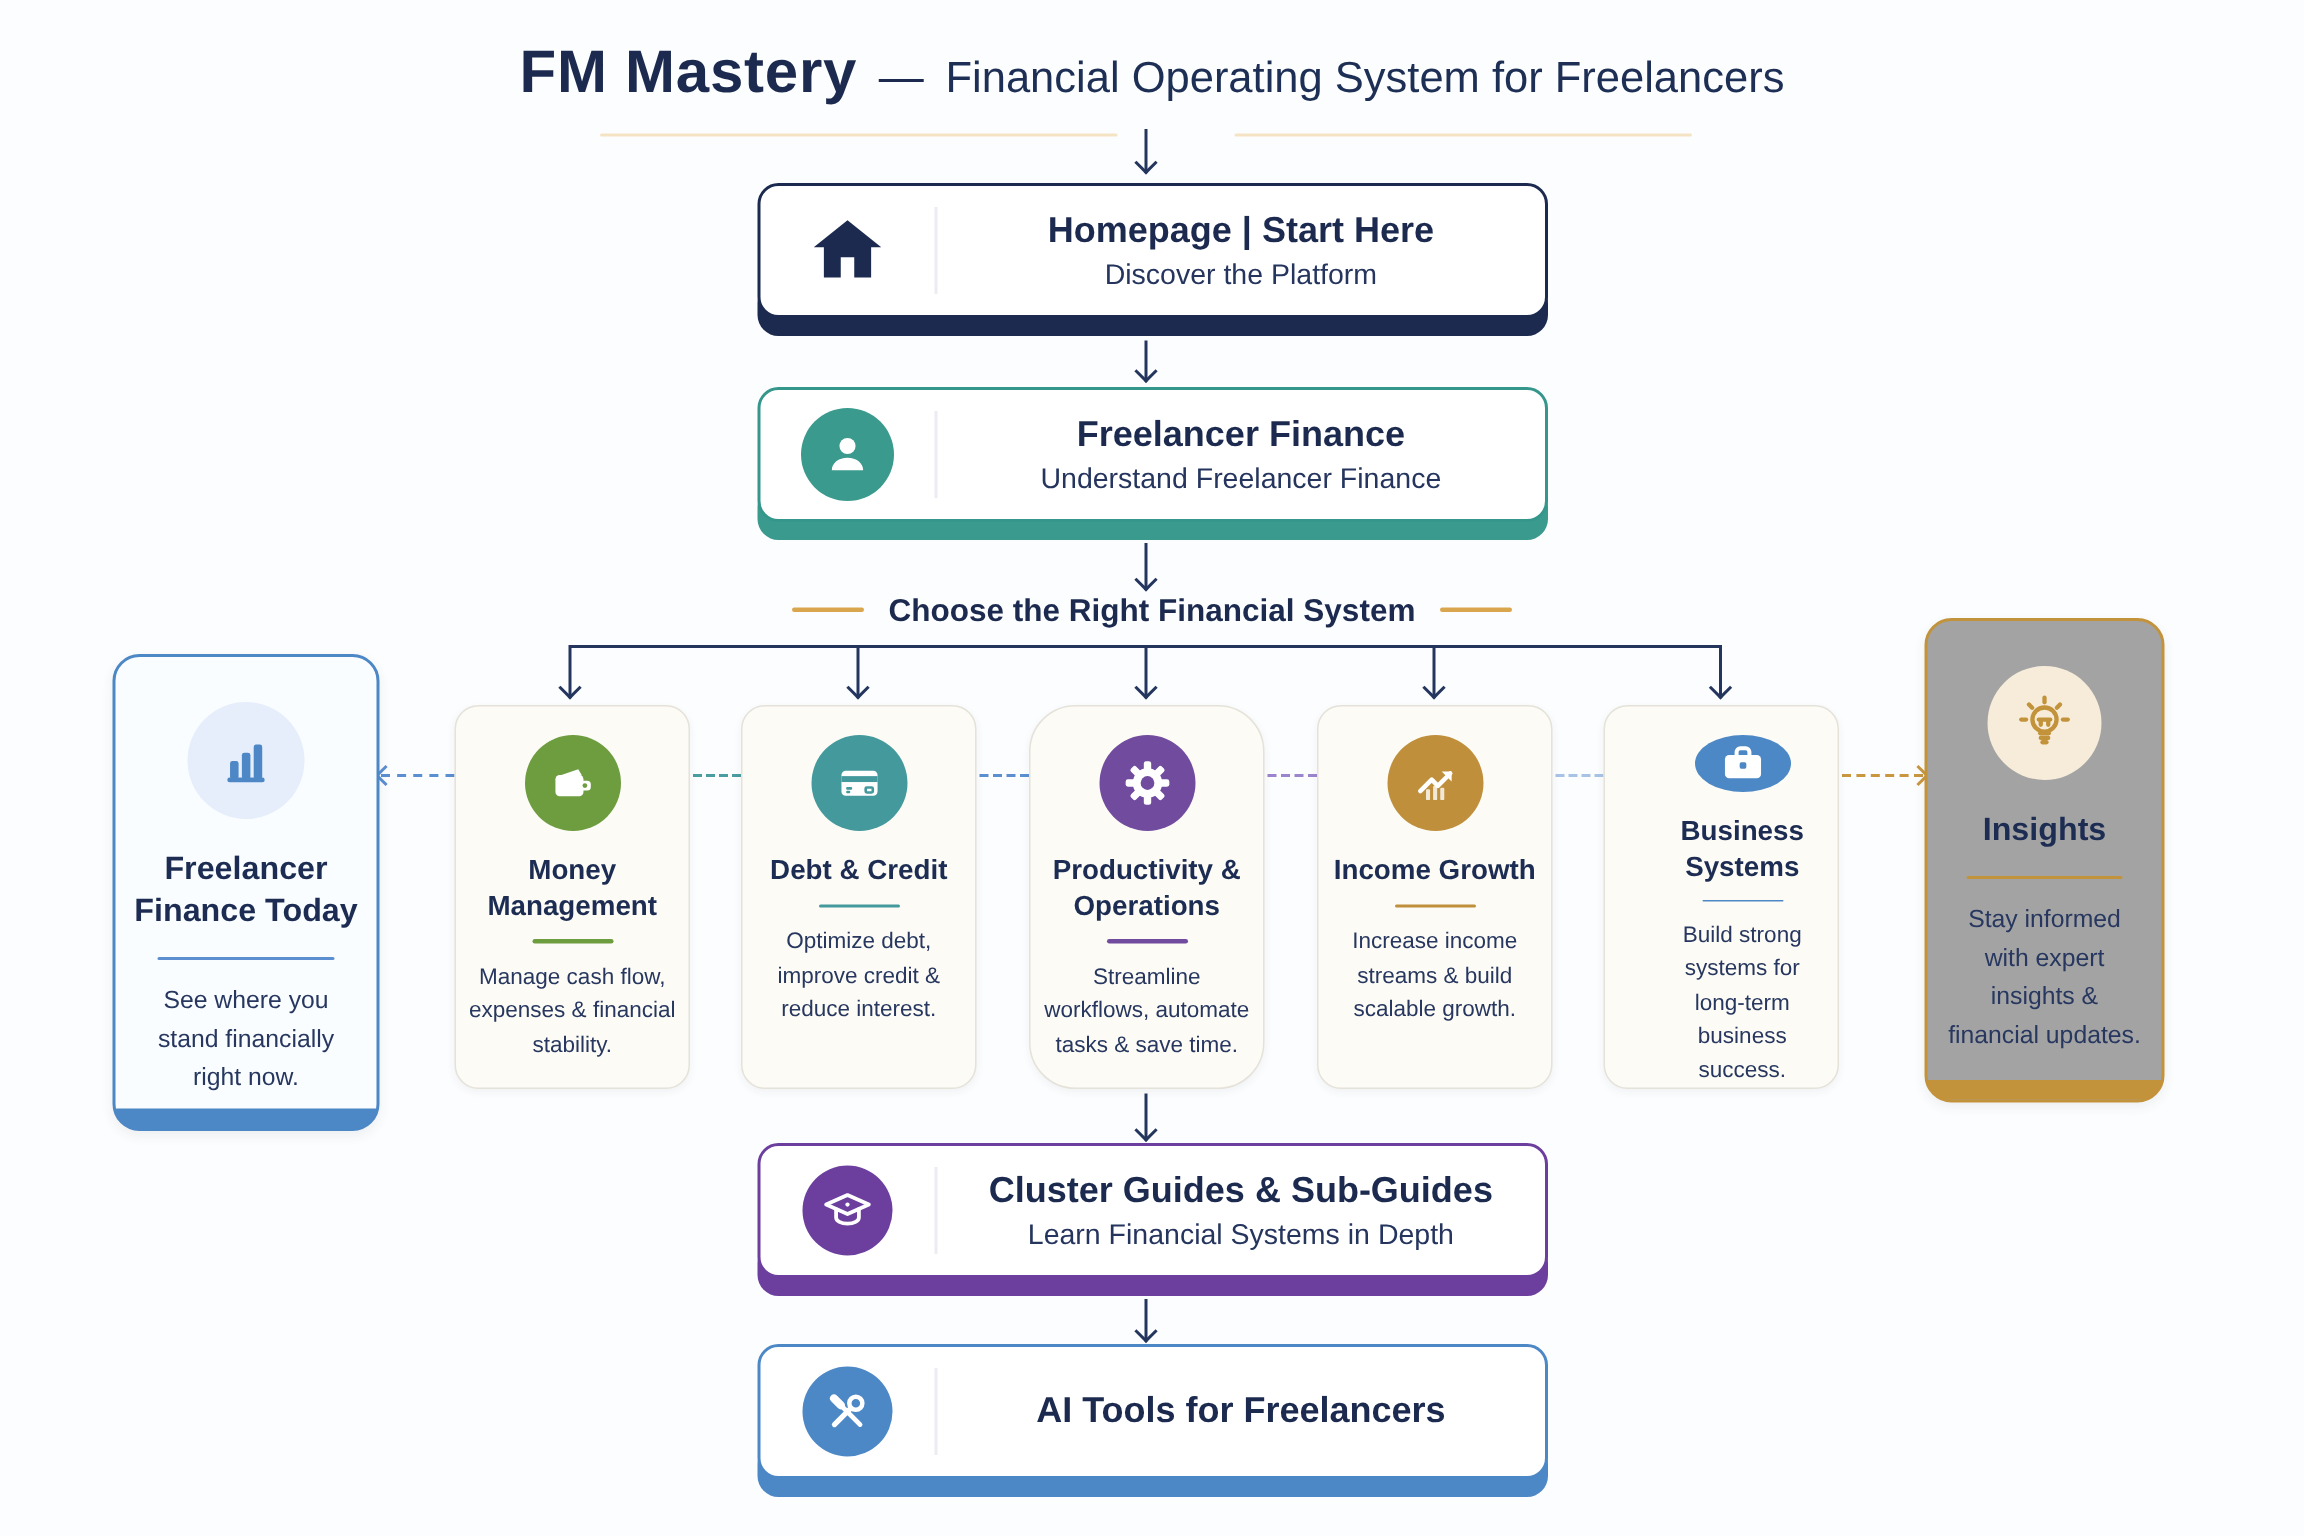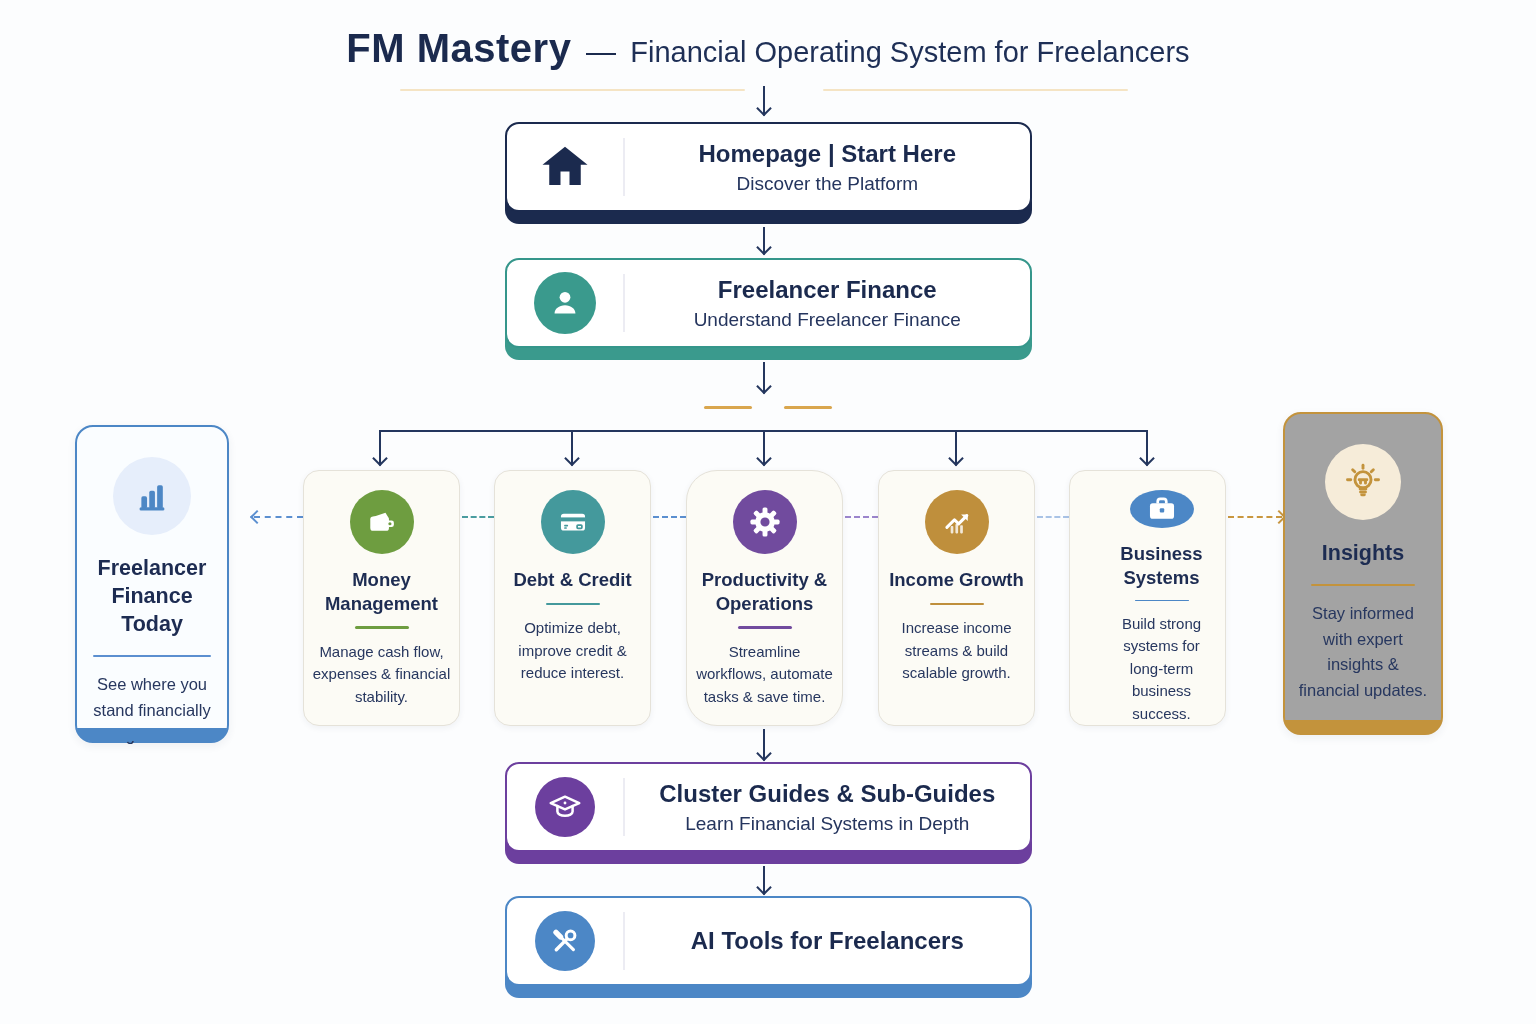--- a/index.html
+++ b/index.html
@@ -70,21 +70,21 @@
   .dash.arrow-left::before { content:''; position:absolute; left:-2px; top:-6px; width:8px; height:8px;
     border-left:2.6px solid currentColor; border-bottom:2.6px solid currentColor; transform:rotate(45deg); }
   .dash.arrow-right::before { content:''; position:absolute; right:-2px; top:-6px; width:8px; height:8px;
     border-right:2.6px solid currentColor; border-top:2.6px solid currentColor; transform:rotate(45deg); }
 
   
   .side-card { position:absolute; border-radius:18px; text-align:center; z-index:2;
     box-shadow:0 3px 8px rgba(40,50,80,.07); }
   .side-card::after { content:''; position:absolute; bottom:0; left:0; right:0; height:13px;
     border-radius:0 0 15px 15px; }
-  .side-card.left { left:75px; top:425px; width:154px; height:318px; background:#fafdff; border:2px solid #4c87c6;text-align:center; }
+  .side-card.left { left:75px; top:436px; width:178px; height:318px; background:#fafdff; border:2px solid #4c87c6;text-align:center; }
   .side-card.left::after { background:#4c87c6; }
   .side-card.right { left:1283px; top:412px; width:160px; height:323px; background:#a3a3a3; border:2px solid #c3933c; }
   .side-card.right::after { background:#c3933c; }
   .side-circle { margin:30px auto 0 auto; border-radius:50%; display:flex; align-items:center; justify-content:center; }
   .side-circle.blue-light { width:78px; height:78px; background:#e6eefb; }
   .side-circle.cream { width:76px; height:76px; background:#f6ecd9; }
   .side-title { margin-top:20px; font-size:21.5px; font-weight:700; color:#1d2c52; line-height:1.3; padding:0 10px; }
   .side-div { height:2.2px; margin:16px auto 0 auto; border-radius:2px; }
   .side-div.blue { width:118px; background:#5b8fd0; }
   .side-div.gold { width:104px; background:#c3933c; }
@@ -138,21 +138,21 @@
       </div>
       <div class="flow-divider"></div>
       <div class="flow-text">
         <div class="flow-title">Freelancer Finance</div>
         <div class="flow-sub">Understand Freelancer Finance</div>
       </div>
     </div>
   </div>
 
   <div class="choose">
-    <span class="dashline"></span><span class="dashline"></span>
+    <span class="dashline"></span><span>Choose the Right Financial System</span><span class="dashline"></span>
   </div>
   <div class="branch-h"></div>
   <div class="v-arrow" style="left:379px;  top:430px; height:34px;"></div>
   <div class="v-arrow" style="left:571px;  top:430px; height:34px;"></div>
   <div class="v-arrow" style="left:763px;  top:430px; height:34px;"></div>
   <div class="v-arrow" style="left:955px;  top:430px; height:34px;"></div>
   <div class="v-arrow" style="left:1146px; top:430px; height:34px;"></div>
 
   <div class="dash arrow-left" style="left:254px;  width:49px; color:#5b8fd0;"></div>
   <div class="dash" style="left:462px;  width:32px; color:#4a9da0;"></div>

